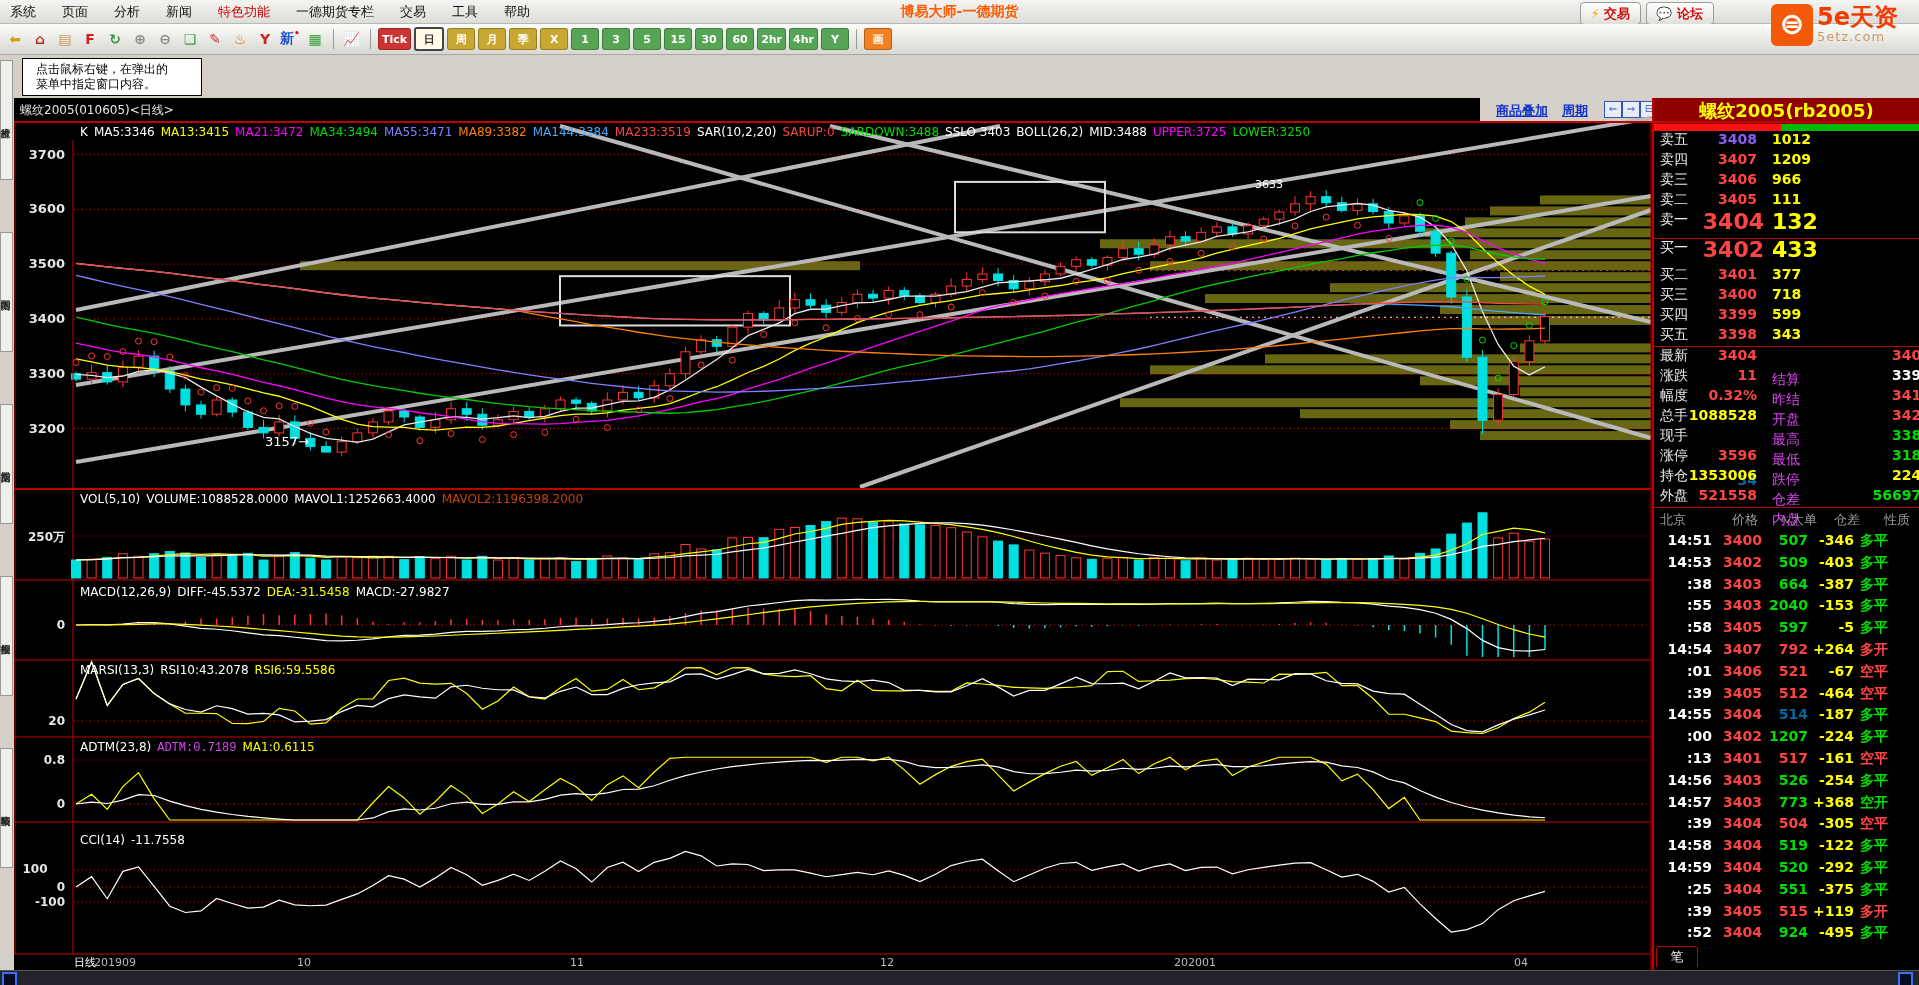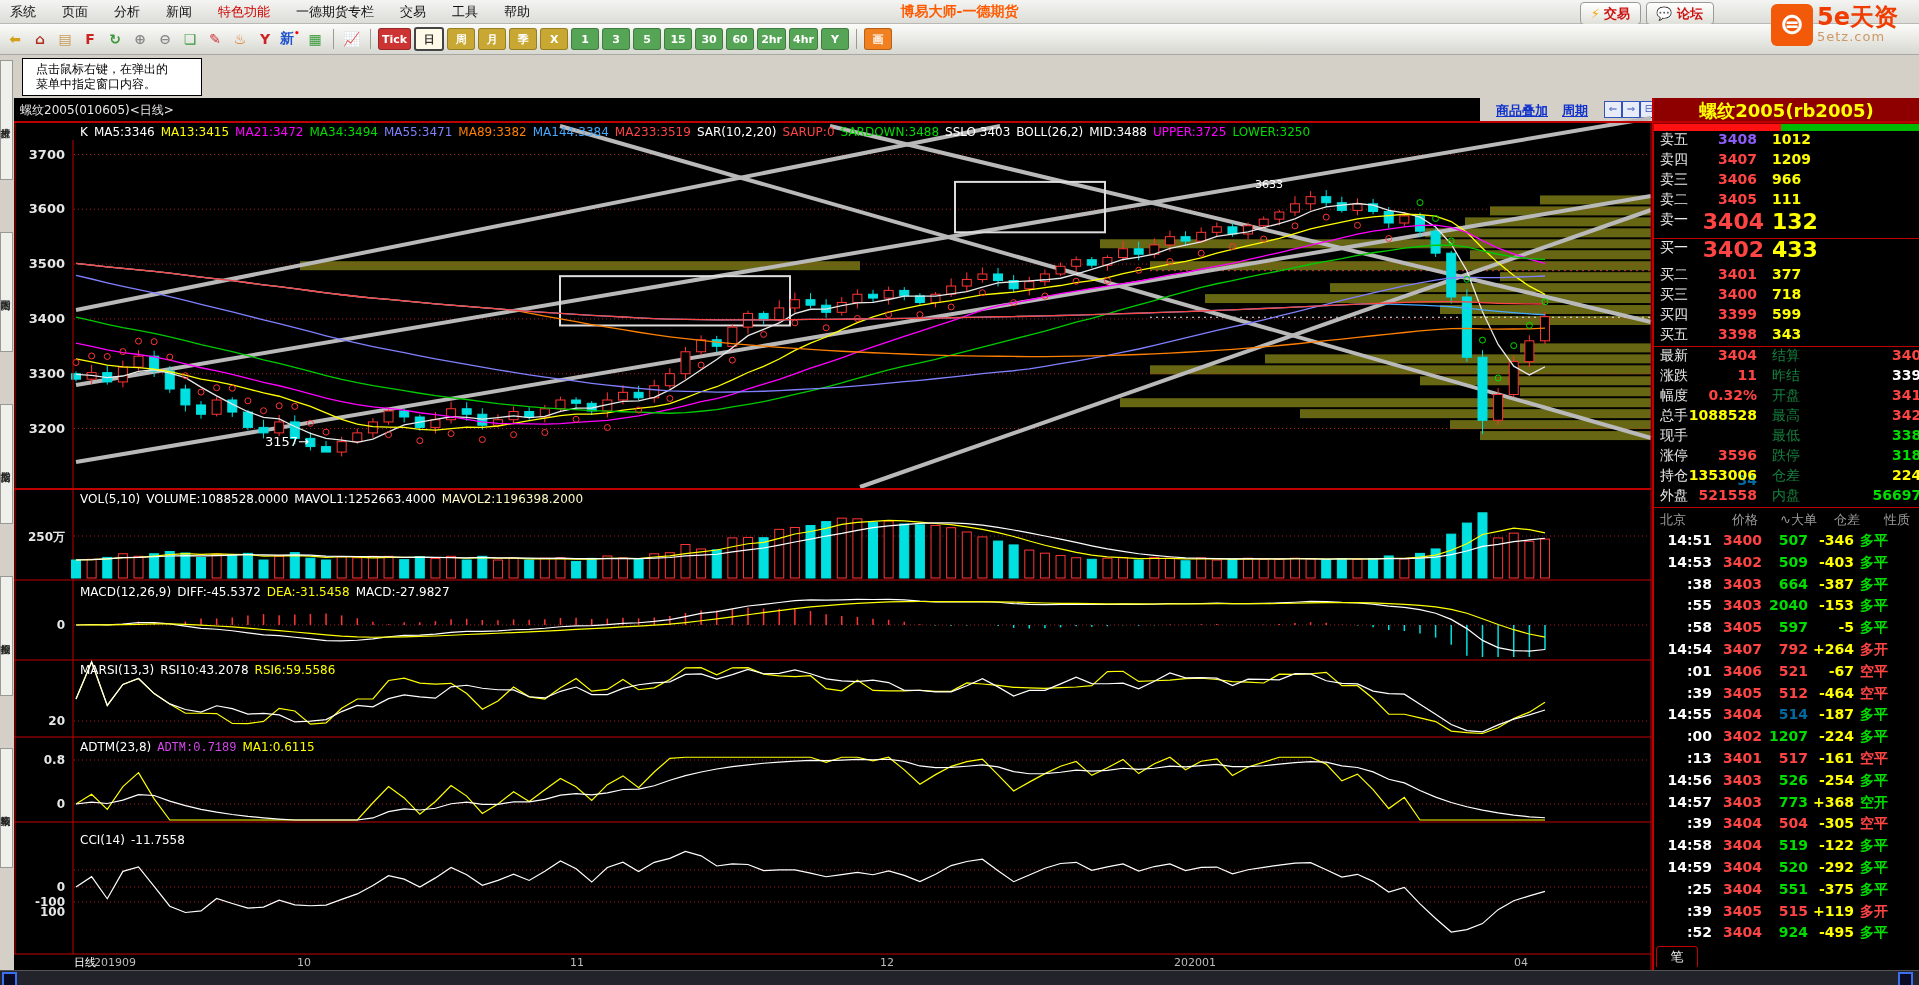--- a/index.html
+++ b/index.html
@@ -54,21 +54,21 @@
   .qrow .lab{position:absolute;left:6px;color:#e8e8e8;font-size:14px;}
   .qrow .prc{position:absolute;right:162px;font-weight:bold;font-size:14px;}
   .qrow .qty{position:absolute;left:118px;font-weight:bold;font-size:14px;color:#ffff00;}
   .qrow.big{height:27px;}
   .qrow.big .prc{font-size:22px;right:155px;top:-2px;}
   .qrow.big .qty{font-size:22px;top:-2px;}
   .sep{border-top:1px solid #c00000;}
   .srow{position:relative;height:20px;}
   .srow .l1{position:absolute;left:6px;color:#e8e8e8;font-size:14px;}
   .srow .v1{position:absolute;right:162px;font-size:14px;font-weight:bold;}
-  .srow .l2{position:absolute;left:118px;color:#15803d;font-size:14px;}
+  .srow .l2{position:absolute;left:118px;color:#d946ef;font-size:14px;margin-top:24px;}
   .srow .v2{position:absolute;right:-12px;font-size:14px;font-weight:bold;}
   #tshead{position:relative;height:22px;color:#9a9a9a;font-size:13px;}
   #tshead span{position:absolute;top:3px;}
   .tsrow{position:relative;height:21.8px;font-size:14px;font-weight:bold;}
   .tsrow span{position:absolute;top:2px;}
   .ts-time{left:0;width:58px;text-align:right;color:#fff;}
   .ts-prc{left:60px;width:48px;text-align:right;color:#ff4444;}
   .ts-vol{left:108px;width:46px;text-align:right;}
   .ts-chg{left:152px;width:48px;text-align:right;color:#ffff00;}
   .ts-nat{left:206px;}
@@ -692,21 +692,21 @@
       <line x1="74" y1="804" x2="1650" y2="804" stroke="rgba(220,40,40,.75)" stroke-width="1" stroke-dasharray="1,3"></line>
       <polyline points="76,804 91.62765957446808,794.2222222222222 107.25531914893617,809.3777777777777 122.88297872340425,786.6607407407407 138.51063829787233,772.6763456790123 154.13829787234044,798.8528329218107 169.7659574468085,820 185.3936170212766,820 201.02127659574467,820 216.64893617021278,820 232.27659574468086,820 247.90425531914894,820 263.531914893617,820 279.1595744680851,820 294.7872340425532,820 310.4148936170213,820 326.04255319148933,820 341.67021276595744,820 357.29787234042556,820 372.9255319148936,802.7601528073974 388.5531914893617,786.6291694701148 404.1808510638298,797.9082431703958 419.8085106382979,814.2019588958245 435.43617021276594,801.4342903023072 451.06382978723406,785.4800886323699 466.6914893617021,796.0975582962021 482.3191489361702,813.447513486338 497.9468085106383,804.0396968733448 513.5744680851064,791.8121817346766 529.2021276595744,801.5853723182013 544.8297872340426,789.6851004535522 560.4574468085107,778.5567166893749 576.0851063829787,786.8380433530137 591.7127659574468,800.533711646686 607.3404255319149,784.6995871308316 622.968085106383,775.86556810598 638.5957446808511,787.7649738399974 654.2234042553191,772.0037180687385 669.8510638297872,758.3439630669808 685.4787234042553,757.25 701.1063829787234,757.25 716.7340425531914,757.25 732.3617021276596,757.25 747.9893617021277,757.25 763.6170212765958,757.25 779.2446808510638,757.25 794.8723404255319,757.25 810.5,757.25 826.1276595744681,762.2563522032463 841.7553191489362,757.25 857.3829787234042,757.25 873.0106382978723,760.9212461601576 888.6382978723404,757.25 904.2659574468086,769.9047977331356 919.8936170212766,784.2286024798287 935.5212765957447,774.6425665936293 951.1489361702128,766.3346688255898 966.7765957446809,761.5789352044001 982.4042553191489,759.0869290289986 998.031914893617,774.8531162695765 1013.6595744680851,790.9615896558553 1029.2872340425533,782.1074517758153 1044.9148936170213,773.6190507982992 1060.5425531914893,766.2624366177852 1076.1702127659573,761.5163339576361 1091.7978723404256,775.3289709114327 1107.4255319148936,767.744367382501 1123.0531914893618,759.5414146944638 1138.6808510638298,773.6173742166834 1154.3085106382978,763.8165391359405 1169.936170212766,757.25 1185.563829787234,769.7436819880323 1201.1914893617022,761.2741540192576 1216.8191489361702,758.8227853352084 1232.4468085106382,775.4390065497732 1248.0744680851064,767.0249167875812 1263.7021276595744,762.1771501047926 1279.3297872340424,757.25 1294.9574468085107,757.25 1310.5851063829787,757.25 1326.212765957447,764.1119742272414 1341.840425531915,780.8377850710166 1357.468085106383,774.1483026171032 1373.095744680851,789.5359363422302 1388.723404255319,808.5755892743773 1404.3510638297873,797.3729181118678 1419.9787234042553,820 1435.6063829787233,820 1451.2340425531916,820 1466.8617021276596,820 1482.4893617021276,820 1498.1170212765958,820 1513.7446808510638,820 1529.372340425532,820 1545,820" fill="none" stroke="#ffff00" stroke-width="1.2"></polyline>
       <polyline points="76,804 91.62765957446808,802.0444444444445 107.25531914893617,803.5111111111111 122.88297872340425,800.141037037037 138.51063829787233,794.6480987654321 154.13829787234044,795.4890455967078 169.7659574468085,801.1512364773663 185.3936170212766,805.680989181893 201.02127659574467,809.3047913455144 216.64893617021278,812.2038330764116 232.27659574468086,814.5230664611292 247.90425531914894,816.3784531689033 263.531914893617,817.8627625351227 279.1595744680851,819.0502100280981 294.7872340425532,820 310.4148936170213,820 326.04255319148933,820 341.67021276595744,820 357.29787234042556,820 372.9255319148936,817.9585537613057 388.5531914893617,811.6926769030674 404.1808510638298,808.9357901565331 419.8085106382979,809.9890239043914 435.43617021276594,808.2780771839746 451.06382978723406,803.7184794736536 466.6914893617021,802.1942952381634 482.3191489361702,804.4449388877982 497.9468085106383,804.3638904849076 513.5744680851064,801.8535487348614 529.2021276595744,801.7999134515294 544.8297872340426,799.376950851934 560.4574468085107,795.2129040194221 576.0851063829787,793.5379318861404 591.7127659574468,794.9370878382496 607.3404255319149,792.889587696766 622.968085106383,789.4847837786087 638.5957446808511,789.1408217908865 654.2234042553191,785.7134010464569 669.8510638297872,780.2395134505617 685.4787234042553,775.6416107604493 701.1063829787234,771.9632886083594 716.7340425531914,769.0206308866876 732.3617021276596,766.6665047093501 747.9893617021277,764.78320376748 763.6170212765958,763.2765630139841 779.2446808510638,762.0712504111872 794.8723404255319,761.1070003289498 810.5,760.3356002631598 826.1276595744681,760.719750651177 841.7553191489362,760.0258005209416 857.3829787234042,759.4706404167533 873.0106382978723,759.7607615654342 888.6382978723404,759.2586092523474 904.2659574468086,761.3878469485051 919.8936170212766,765.9559980547697 935.5212765957447,767.6933117625416 951.1489361702128,767.4215831751513 966.7765957446809,766.253053581001 982.4042553191489,764.8198286706006 998.031914893617,766.8264861903957 1013.6595744680851,771.6535068834877 1029.2872340425533,773.7442958619532 1044.9148936170213,773.7192468492224 1060.5425531914893,772.2278848029349 1076.1702127659573,770.0855746338751 1091.7978723404256,771.1342538893866 1107.4255319148936,770.4562765880096 1123.0531914893618,768.2733042093004 1138.6808510638298,769.342118210777 1154.3085106382978,768.2370023958097 1169.936170212766,766.0396019166477 1185.563829787234,766.7804179309246 1201.1914893617022,765.6791651485912 1216.8191489361702,764.3078891859147 1232.4468085106382,766.5341126586864 1248.0744680851064,766.6322734844654 1263.7021276595744,765.7412488085308 1279.3297872340424,764.0429990468247 1294.9574468085107,762.6843992374597 1310.5851063829787,761.5975193899678 1326.212765957447,762.1004103574224 1341.840425531915,765.8478853001413 1357.468085106383,767.5079687635337 1373.095744680851,771.913562279273 1388.723404255319,779.2459676782938 1404.3510638297873,782.8713577650086 1419.9787234042553,790.5113549810269 1435.6063829787233,797.1690839848216 1451.2340425531916,802.4952671878573 1466.8617021276596,806.7562137502858 1482.4893617021276,810.1649710002287 1498.1170212765958,812.8919768001829 1513.7446808510638,815.0735814401463 1529.372340425532,816.818865152117 1545,817.7305762575354" fill="none" stroke="#ffffff" stroke-width="1.2"></polyline>
       <line x1="74" y1="870" x2="1650" y2="870" stroke="rgba(220,40,40,.75)" stroke-width="1" stroke-dasharray="1,3"></line>
       <line x1="74" y1="887" x2="1650" y2="887" stroke="rgba(220,40,40,.75)" stroke-width="1" stroke-dasharray="1,3"></line>
       <line x1="74" y1="902" x2="1650" y2="902" stroke="rgba(220,40,40,.75)" stroke-width="1" stroke-dasharray="1,3"></line>
       <polyline points="76,887 91.62765957446808,876.6666666666666 107.25531914893617,898.7586206896553 122.88297872340425,871.3675213675214 138.51063829787233,866.8267790262171 154.13829787234044,886.4259259259261 169.7659574468085,906.2228310502284 185.3936170212766,912.48033126294 201.02127659574467,910.9695357833656 216.64893617021278,898.4772164437841 232.27659574468086,903.4601004464286 247.90425531914894,908.1963621331128 263.531914893617,907.046275869314 279.1595744680851,900.1219963031423 294.7872340425532,904.9307692307692 310.4148936170213,905.7647342995169 326.04255319148933,905.1837962962962 341.67021276595744,899.3566433566433 357.29787234042556,893.9218500797448 372.9255319148936,885.5549692172384 388.5531914893617,875.630285152409 404.1808510638298,879.1440588853837 419.8085106382979,887.035250162443 435.43617021276594,877.8893129770993 451.06382978723406,867.4661319073084 466.6914893617021,874.7528963919233 482.3191489361702,885.2637044603338 497.9468085106383,880.3213925327952 513.5744680851064,874.1738831615121 529.2021276595744,880.4559710494572 544.8297872340426,871.1577032995584 560.4574468085107,860.8796296296294 576.0851063829787,868.7757575757577 591.7127659574468,882.0636942675161 607.3404255319149,867.4425612052729 622.968085106383,862.1386138613861 638.5957446808511,871.6054421768708 654.2234042553191,862.307529610829 669.8510638297872,858.3451536643026 685.4787234042553,851.4698666666666 701.1063829787234,855.8451935081149 716.7340425531914,865.982389937107 732.3617021276596,863.9537329127235 747.9893617021277,864.5207182320441 763.6170212765958,870.5305413313826 779.2446808510638,869.8602794411178 794.8723404255319,869.8440170940171 810.5,873.0757684487501 826.1276595744681,876.7567480304791 841.7553191489362,874.6632653061224 857.3829787234042,872.2881355932203 873.0106382978723,874.733682983683 888.6382978723404,870.9430260047282 904.2659574468086,875.3587594300084 919.8936170212766,881.6204355108878 935.5212765957447,874.3344429649356 951.1489361702128,865.579861111111 966.7765957446809,861.4705882352941 982.4042553191489,859.1794871794872 998.031914893617,870.6605019815058 1013.6595744680851,881.6911314984709 1029.2872340425533,875.0476190476189 1044.9148936170213,868.1933333333333 1060.5425531914893,863.506726457399 1076.1702127659573,862.296875 1091.7978723404256,870.3697916666666 1107.4255319148936,866.8992562542257 1123.0531914893618,863.834422657952 1138.6808510638298,871.0420680796403 1154.3085106382978,866.5359477124183 1169.936170212766,863.8660792951543 1185.563829787234,870.5633528265108 1201.1914893617022,867.4626593806921 1216.8191489361702,867.040350877193 1232.4468085106382,873.8060263653484 1248.0744680851064,869.7777777777778 1263.7021276595744,867.3353535353536 1279.3297872340424,865.1988130563799 1294.9574468085107,863.1605633802817 1310.5851063829787,862.5916795069338 1326.212765957447,869.8146167557932 1341.840425531915,877.0345717234261 1357.468085106383,874.3181818181819 1373.095744680851,881.3312434691745 1388.723404255319,892.0612244897959 1404.3510638297873,887.3333333333333 1419.9787234042553,903.8861788617886 1435.6063829787233,918.5423027989822 1451.2340425531916,931.994381415451 1466.8617021276596,929.6683159245007 1482.4893617021276,923.6014213351478 1498.1170212765958,909.622905027933 1513.7446808510638,900.7909512572219 1529.372340425532,895.9420220412075 1545,891.3648385842084" fill="none" stroke="#ffffff" stroke-width="1.2"></polyline>
     </svg>
 
   <div class="ind-line" id="ih-main" style="left:80px;top:125px;"><span style="color: rgb(255, 255, 255);">K</span><span style="color: rgb(255, 255, 255);">MA5:3346</span><span style="color: rgb(255, 255, 0);">MA13:3415</span><span style="color: rgb(255, 0, 255);">MA21:3472</span><span style="color: rgb(0, 221, 0);">MA34:3494</span><span style="color: rgb(128, 128, 255);">MA55:3471</span><span style="color: rgb(255, 128, 0);">MA89:3382</span><span style="color: rgb(68, 170, 255);">MA144:3384</span><span style="color: rgb(255, 68, 68);">MA233:3519</span><span style="color: rgb(255, 255, 255);">SAR(10,2,20)</span><span style="color: rgb(255, 68, 68);">SARUP:0</span><span style="color: rgb(0, 221, 0);">SARDOWN:3488</span><span style="color: rgb(255, 255, 255);">SSLO 3403</span><span style="color: rgb(255, 255, 255);">BOLL(26,2)</span><span style="color: rgb(255, 255, 255);">MID:3488</span><span style="color: rgb(255, 0, 255);">UPPER:3725</span><span style="color: rgb(0, 221, 0);">LOWER:3250</span></div>
-  <div class="ind-line" id="ih-vol" style="left:80px;top:492px;"><span style="color: rgb(255, 255, 255);">VOL(5,10)</span><span style="color: rgb(255, 255, 255);">VOLUME:1088528.0000</span><span style="color: rgb(255, 255, 255);">MAVOL1:1252663.4000</span><span style="color: #fef9c3;">MAVOL2:1196398.2000</span></div>
+  <div class="ind-line" id="ih-vol" style="left:80px;top:492px;"><span style="color: rgb(255, 255, 255);">VOL(5,10)</span><span style="color: rgb(255, 255, 255);">VOLUME:1088528.0000</span><span style="color: rgb(255, 255, 255);">MAVOL1:1252663.4000</span><span style="color: #c2410c;">MAVOL2:1196398.2000</span></div>
   <div class="ind-line" id="ih-macd" style="left:80px;top:585px;"><span style="color: rgb(255, 255, 255);">MACD(12,26,9)</span><span style="color: rgb(255, 255, 255);">DIFF:-45.5372</span><span style="color: rgb(255, 255, 0);">DEA:-31.5458</span><span style="color: rgb(255, 255, 255);">MACD:-27.9827</span></div>
   <div class="ind-line" id="ih-marsi" style="left:80px;top:663px;"><span style="color: rgb(255, 255, 255);">MARSI(13,3)</span><span style="color: rgb(255, 255, 255);">RSI10:43.2078</span><span style="color: rgb(255, 255, 0);">RSI6:59.5586</span></div>
   <div class="ind-line" id="ih-adtm" style="left:80px;top:740px;"><span style="color: rgb(255, 255, 255);">ADTM(23,8)</span><span style="color: #d946ef; font-family: Liberation Mono, monospace;">ADTM:0.7189</span><span style="color: rgb(255, 255, 0);">MA1:0.6115</span></div>
   <div class="ind-line" id="ih-cci" style="left:80px;top:833px;"><span style="color: rgb(255, 255, 255);">CCI(14)</span><span style="color: rgb(255, 255, 255);">-11.7558</span></div>
 
   <div id="qpanel">
     <div id="qtitle">螺纹2005(rb2005)</div>
     <div id="ratio">
         <div class="r"></div>
         <div class="g"></div>
@@ -980,16 +980,16 @@
     <div class="ylab" style="left: 5px; top: 201.3px;">3600</div>
     <div class="ylab" style="left: 5px; top: 256.1px;">3500</div>
     <div class="ylab" style="left: 5px; top: 310.9px;">3400</div>
     <div class="ylab" style="left: 5px; top: 365.7px;">3300</div>
     <div class="ylab" style="left: 5px; top: 420.5px;">3200</div>
     <div class="slab" style="left: 5px; top: 529px;">250万</div>
     <div class="slab" style="left: 5px; top: 618px;">0</div>
     <div class="slab" style="left: 5px; top: 714px;">20</div>
     <div class="slab" style="left: 5px; top: 753px;">0.8</div>
     <div class="slab" style="left: 5px; top: 797px;">0</div>
-    <div class="slab" style="left: 5px; top: 905px;">100</div>
+    <div class="slab" style="left: 5px; top: 862px; text-align: center;">100</div>
     <div class="slab" style="left: 5px; top: 880px;">0</div>
     <div class="slab" style="left: 5px; top: 895px;">-100</div>
   </div>
 
 </body></html>

